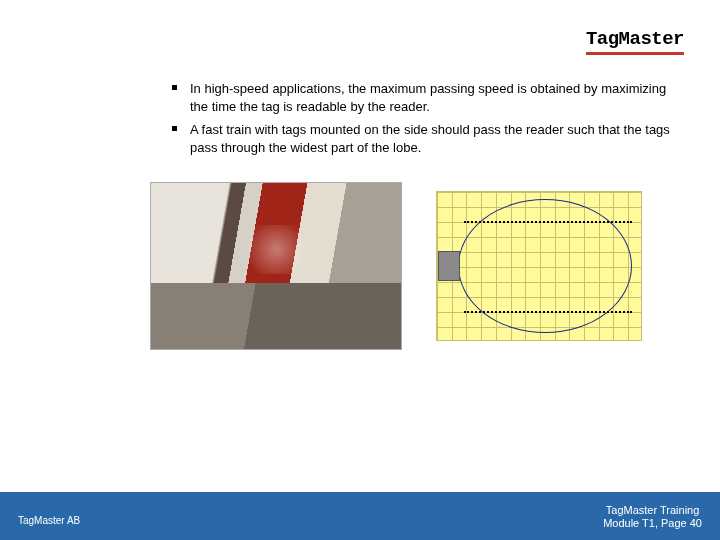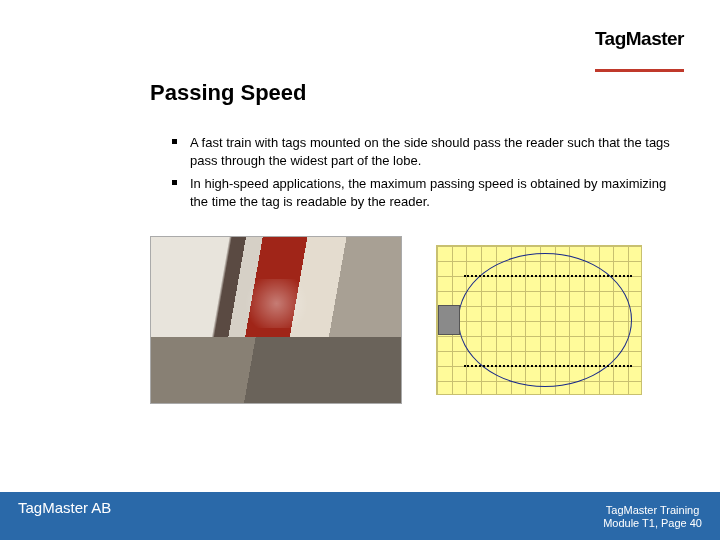--- a/index.html
+++ b/index.html
@@ -9,21 +9,22 @@
     font-family: Arial, Helvetica, sans-serif;
     background: #fff;
     position: relative;
     color: #000;
   }
   .logo {
     position: absolute;
     top: 28px;
     right: 36px;
     border-bottom: 3px solid #c0392b;
-    padding-bottom: 19px;
+    padding-bottom: 2px;
+    font-family: Liberation Mono, monospace;
   }
   .logo-text {
     font-size: 19px;
     font-weight: bold;
     letter-spacing: -0.5px;
   }
   .content {
     position: absolute;
     top: 80px;
     left: 150px;
@@ -120,23 +121,23 @@
   .dashline {
     position: absolute;
     left: 28px;
     border-top: 2px dotted #000;
     width: 168px;
   }
   .dashline.top { top: 30px; }
   .dashline.bot { top: 120px; }
   .footer-left {
     position: absolute;
-    bottom: 24px;
+    bottom: 14px;
     left: 18px;
-    font-size: 15px;
+    font-size: 10px;
     color: #fff;
   }
   .footer-right {
     position: absolute;
     bottom: 10px;
     right: 18px;
     font-size: 11px;
     color: #fff;
     text-align: center;
     line-height: 1.2;
@@ -149,24 +150,23 @@
   }
 </style>
 </head>
 <body>
 
 <div class="logo">
   <span class="logo-text">TagMaster</span>
 </div>
 
 <div class="content">
-  <h1 class="title">Passing Speed</h1>
   <ul>
+    <li>In high-speed applications, the maximum passing speed is obtained by maximizing the time the tag is readable by the reader.</li>
     <li>A fast train with tags mounted on the side should pass the reader such that the tags pass through the widest part of the lobe.</li>
-    <li>In high-speed applications, the maximum passing speed is obtained by maximizing the time the tag is readable by the reader.</li>
   </ul>
   <div class="images">
     <div class="photo"></div>
     <div class="diagram">
       <div class="grid"></div>
       <div class="ellipse"></div>
       <div class="reader"></div>
       <div class="dashline top"></div>
       <div class="dashline bot"></div>
     </div>

